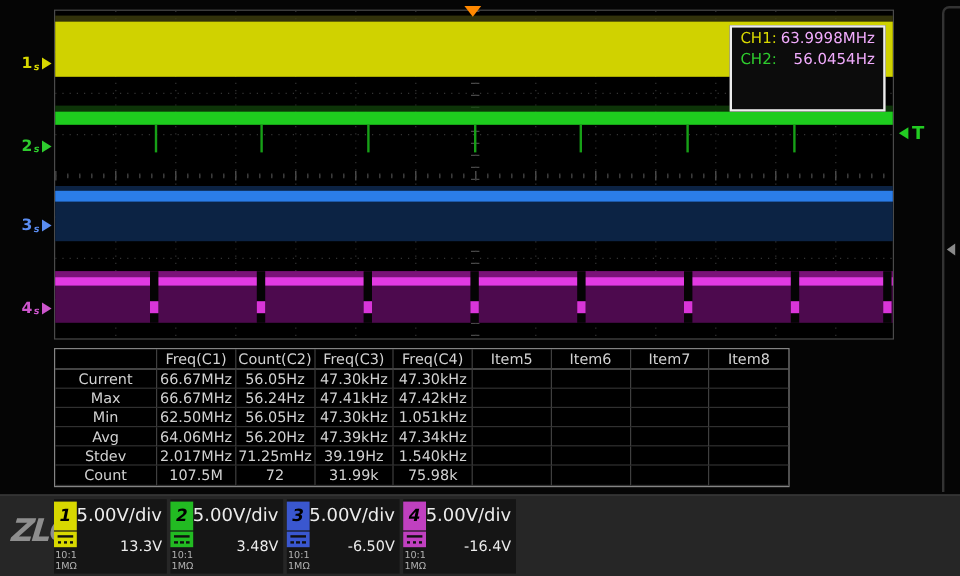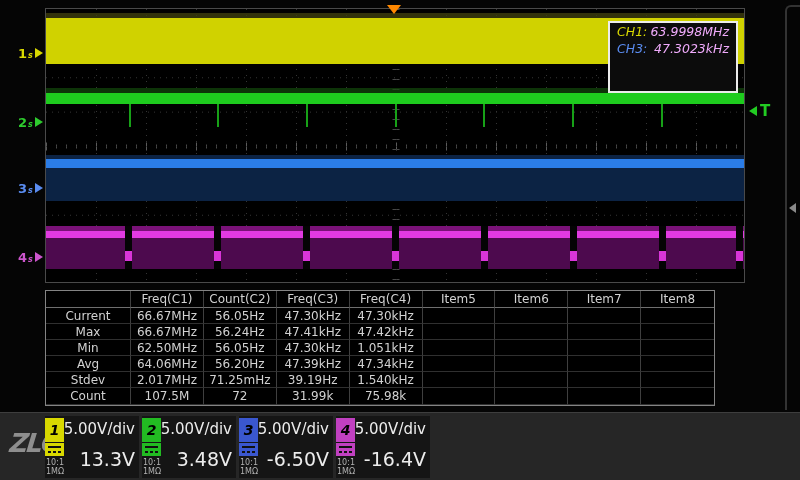--- a/index.html
+++ b/index.html
@@ -2,21 +2,21 @@
 <html><head>
 <meta charset="utf-8">
 <style>
   html,body{margin:0;padding:0;background:#000;}
   *{box-sizing:border-box;}
   #screen{position:relative;width:800px;height:480px;background:#050505;overflow:hidden;
           font-family:"DejaVu Sans",sans-serif;-webkit-font-smoothing:antialiased;}
 
   
   #plot{position:absolute;left:45px;top:8px;width:700px;height:275px;background:#000;
-        border:1px solid #4a4a4a;font-style:italic;}
+        border:1px solid #4a4a4a;}
   #grid{position:absolute;left:0;top:0;}
   .band{position:absolute;left:0;width:100%;}
   #ch1-band{top:9px;height:46px;background:#d0d200;}
   #ch1-noise{top:4px;height:5px;background:#3f3f0e;opacity:.8;}
   #ch2-band{top:84px;height:11px;background:#1ecc1e;}
   #ch2-noise{top:79px;height:5px;background:#124a0c;opacity:.7;}
   #ch3-band{top:146px;height:46px;background:#0c2344;}
   #ch3-stripe{position:absolute;left:0;width:100%;top:4px;height:9px;background:#2b7de8;}
   #ch4-band{top:217px;height:43px;background:#4d0a4e;}
   #ch4-stripe{position:absolute;left:0;width:100%;top:5px;height:7px;background:#e23ae2;z-index:2;}
@@ -47,21 +47,21 @@
   #side-trig .tri{width:0;height:0;border-top:5px solid transparent;border-bottom:5px solid transparent;
                   border-right:8px solid #22cc22;margin-right:3px;}
   
   #side-divider{position:absolute;left:785px;top:5px;width:15px;height:405px;
                 border-left:2px solid #333;border-top:2px solid #333;border-top-left-radius:6px;}
   #menu-arrow{position:absolute;left:789px;top:203px;width:0;height:0;
               border-top:5px solid transparent;border-bottom:5px solid transparent;
               border-right:7px solid #8a8a8a;}
 
   
-  #meas-table{position:absolute;left:45px;top:290px;width:670px;background:#000;
+  #meas-table{position:absolute;left:45px;top:290px;width:613px;background:#000;
               border:1px solid #848484;display:grid;
               grid-template-columns:85px repeat(8,1fr);
               grid-template-rows:17px repeat(6,16.1px);}
   #meas-table .cell{font-size:12px;color:#d2d2d2;text-align:center;line-height:16px;
                     border-right:1px solid #3f3f3f;border-bottom:1px solid #303030;overflow:hidden;}
   #meas-table .cell:nth-child(9n){border-right:none;}
   #meas-table .th{line-height:17px;border-bottom:1px solid #6f6f6f;}
   .hc0{color:#d2d2d2;}.hc5,.hc6,.hc7,.hc8{color:#9a9a9a;}
 
   .ch1{color:#d8d800;} .ch2{color:#2ecc2e;} .ch3{color:#5a8cf0;} .ch4{color:#cc55cc;}
@@ -76,21 +76,21 @@
   .ch-block{position:absolute;top:3px;width:94px;height:62px;background:#151515;}
   .ch-badge{position:absolute;left:0;top:2px;width:19px;height:24px;color:#000;text-align:center;
             line-height:24px;font-size:14px;font-weight:bold;font-style:italic;}
   .ch-coup{position:absolute;left:0;top:27px;width:19px;height:13px;}
   .ch-coup::before{content:"";position:absolute;left:3px;top:3px;width:13px;height:2px;background:#101010;}
   .ch-coup::after{content:"";position:absolute;left:3px;top:8px;width:13px;height:2px;
       background:repeating-linear-gradient(90deg,#101010 0 3px,transparent 3px 5px);}
   .ch-probe{position:absolute;left:1px;top:42px;font-size:8px;color:#b2b2b2;line-height:9px;}
   .ch-imp{position:absolute;left:1px;top:51px;font-size:8px;color:#b2b2b2;line-height:9px;}
   .ch-scale{position:absolute;right:4px;top:4px;font-size:15px;color:#ececec;}
-  .ch-offset{position:absolute;right:4px;top:32px;font-size:19px;color:#ececec;}
+  .ch-offset{position:absolute;right:4px;top:32px;font-size:12px;color:#ececec;}
 </style>
 </head>
 <body>
 
 <div id="screen">
 
   <div id="plot">
     <svg id="grid" width="700" height="275">
         <line x1="50.5" y1="0" x2="50.5" y2="275" stroke="#343434" stroke-width="1" stroke-dasharray="1,5"></line>
         <line x1="100.5" y1="0" x2="100.5" y2="275" stroke="#343434" stroke-width="1" stroke-dasharray="1,5"></line>
@@ -260,22 +260,22 @@
 
     <div id="trig-pos-marker"></div>
 
     <div id="freq-box">
       <div id="freq-rows">
           <div class="fc-row">
             <span class="ch1">CH1:</span>
             <span class="fc-val">63.9998MHz</span>
           </div>
           <div class="fc-row">
-            <span class="ch3">CH3:</span>
-            <span class="fc-val">47.3023kHz</span>
+            <span class="ch2">CH2:</span>
+            <span class="fc-val">56.0454Hz</span>
           </div>
         </div>
     </div>
   </div>
 
   <div id="pos-markers">
       <div class="pos-marker ch1" style="top: 45px;">
         <span>1</span>
         <span class="sq">s</span>
         <span class="tri"></span>

